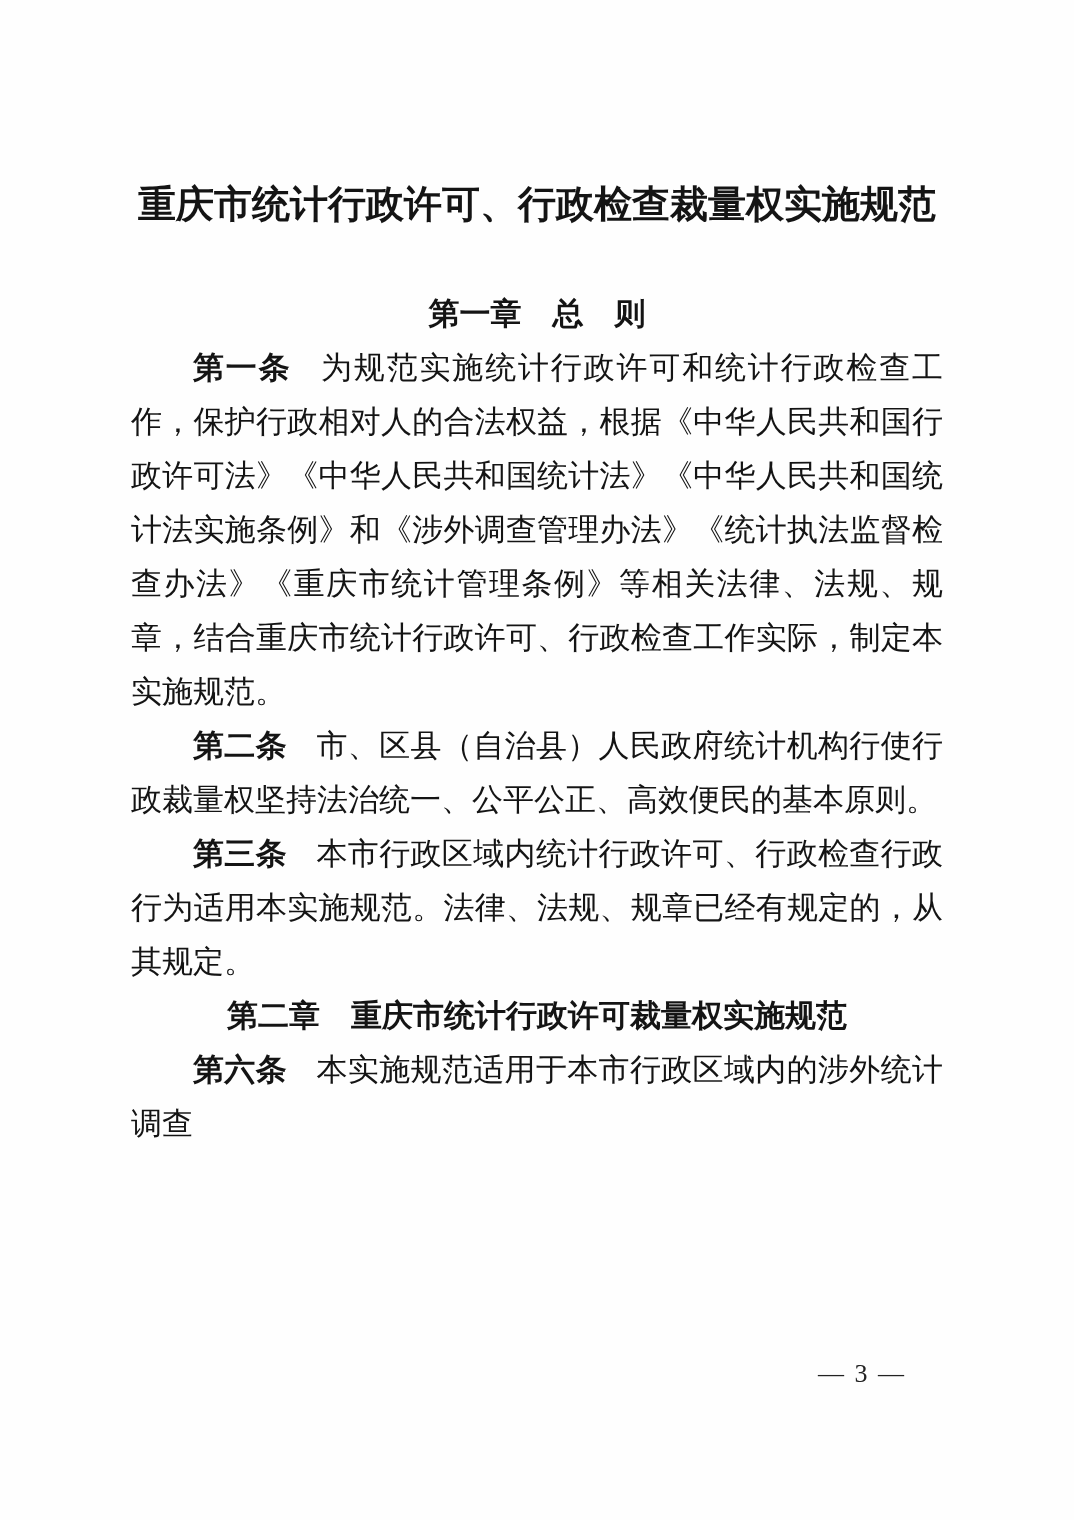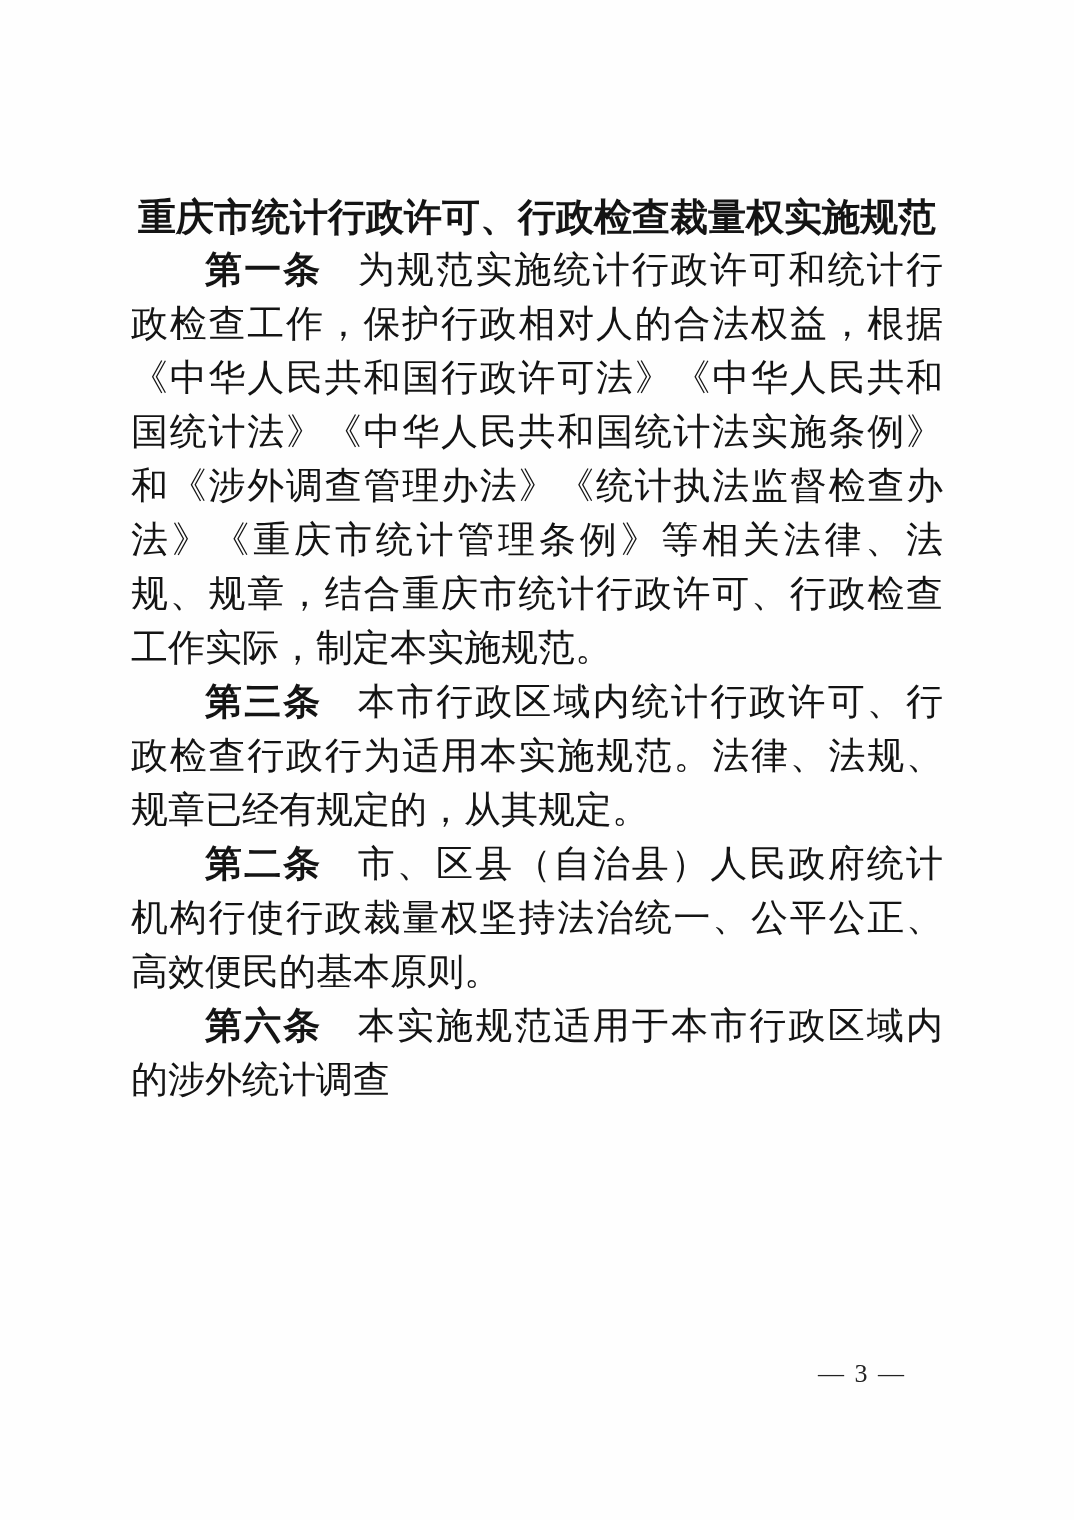--- a/index.html
+++ b/index.html
@@ -12,21 +12,21 @@
     width: 1074px;
     height: 1520px;
     background: #fefefe;
     color: #141414;
     overflow: hidden;
     font-family: "Liberation Serif", serif;
   }
   .content {
     position: absolute;
     left: 131px;
-    top: 13px;
+    top: 0;
     width: 812px;
   }
   .doc-title {
     margin: 178px 0 0 0;
     font-size: 38px;
     line-height: 52px;
     font-weight: bold;
     text-align: center;
     letter-spacing: 0px;
     font-family: "Liberation Serif", serif;
@@ -38,21 +38,21 @@
     line-height: 54px;
     font-weight: bold;
     text-align: center;
     font-family: "Liberation Sans", sans-serif;
   }
   .chapter-heading.inflow {
     margin: 0;
   }
   .para {
     margin: 0;
-    font-size: 37px;
+    font-size: 31px;
     line-height: 54px;
     text-align: justify;
     text-indent: 2em;
     font-family: "Liberation Serif", serif;
   }
   .article-label {
     font-weight: bold;
     font-family: "Liberation Sans", sans-serif;
     margin-right: 0.95em;
   }
@@ -68,28 +68,30 @@
   }
 </style>
 </head>
 <body>
 
 <div class="page">
   <div class="content">
 
     <h1 class="doc-title">重庆市统计行政许可、行政检查裁量权实施规范</h1>
 
+    <h2 class="chapter-heading">第一章　总　则</h2>
 
     <p class="para"><span class="article-label">第一条</span><span>为规范实施统计行政许可和统计行政检查工作，保护行政相对人的合法权益，根据《中华人民共和国行政许可法》《中华人民共和国统计法》《中华人民共和国统计法实施条例》和《涉外调查管理办法》《统计执法监督检查办法》《重庆市统计管理条例》等相关法律、法规、规章，结合重庆市统计行政许可、行政检查工作实际，制定本实施规范。</span></p>
 
+    <p class="para"><span class="article-label">第二条</span><span>市、区县（自治县）人民政府统计机构行使行政裁量权坚持法治统一、公平公正、高效便民的基本原则。</span></p>
+
     <p class="para"><span class="article-label">第三条</span><span>本市行政区域内统计行政许可、行政检查行政行为适用本实施规范。法律、法规、规章已经有规定的，从其规定。</span></p>
 
-    <p class="para"><span class="article-label">第二条</span><span>市、区县（自治县）人民政府统计机构行使行政裁量权坚持法治统一、公平公正、高效便民的基本原则。</span></p>
 
-
+    <h2 class="chapter-heading inflow">第二章　重庆市统计行政许可裁量权实施规范</h2>
 
 
     <p class="para"><span class="article-label">第六条</span><span>本实施规范适用于本市行政区域内的涉外统计调查</span></p>
 
   </div>
 
   <div class="page-number">— 3 —</div>
 </div>
 
 </body></html>

